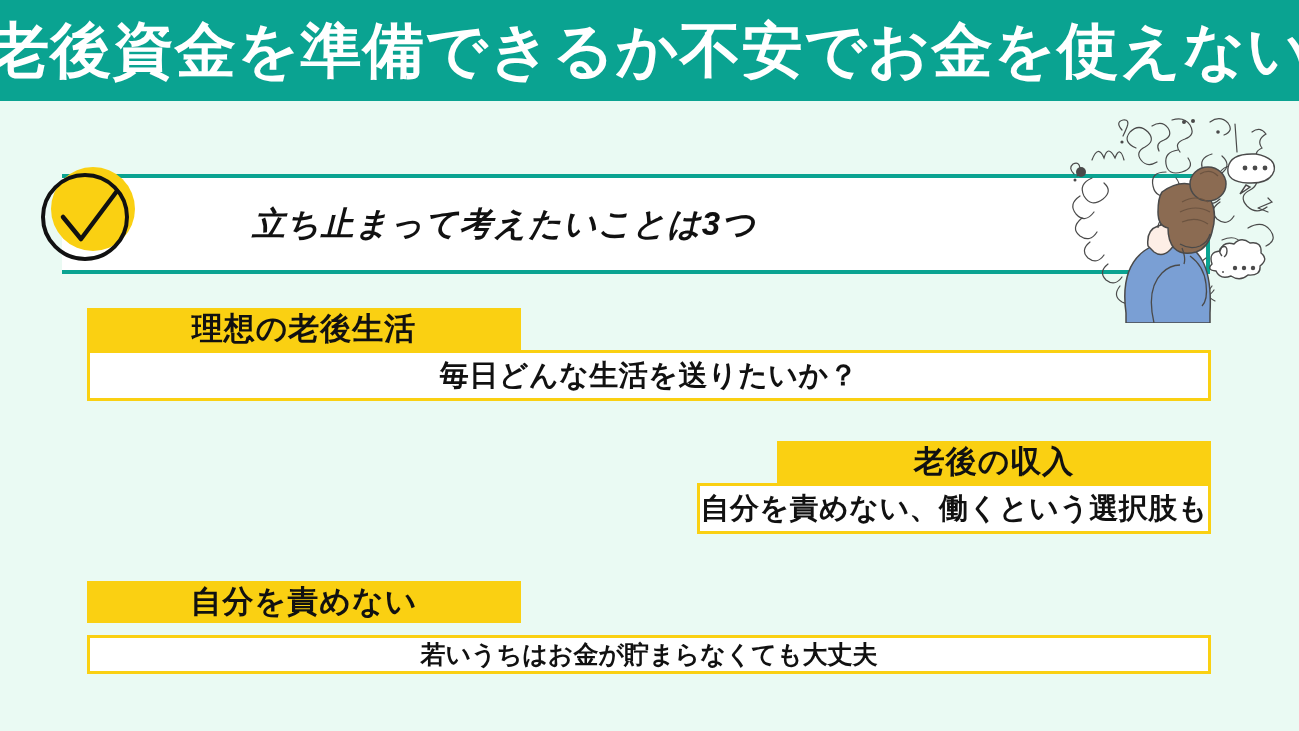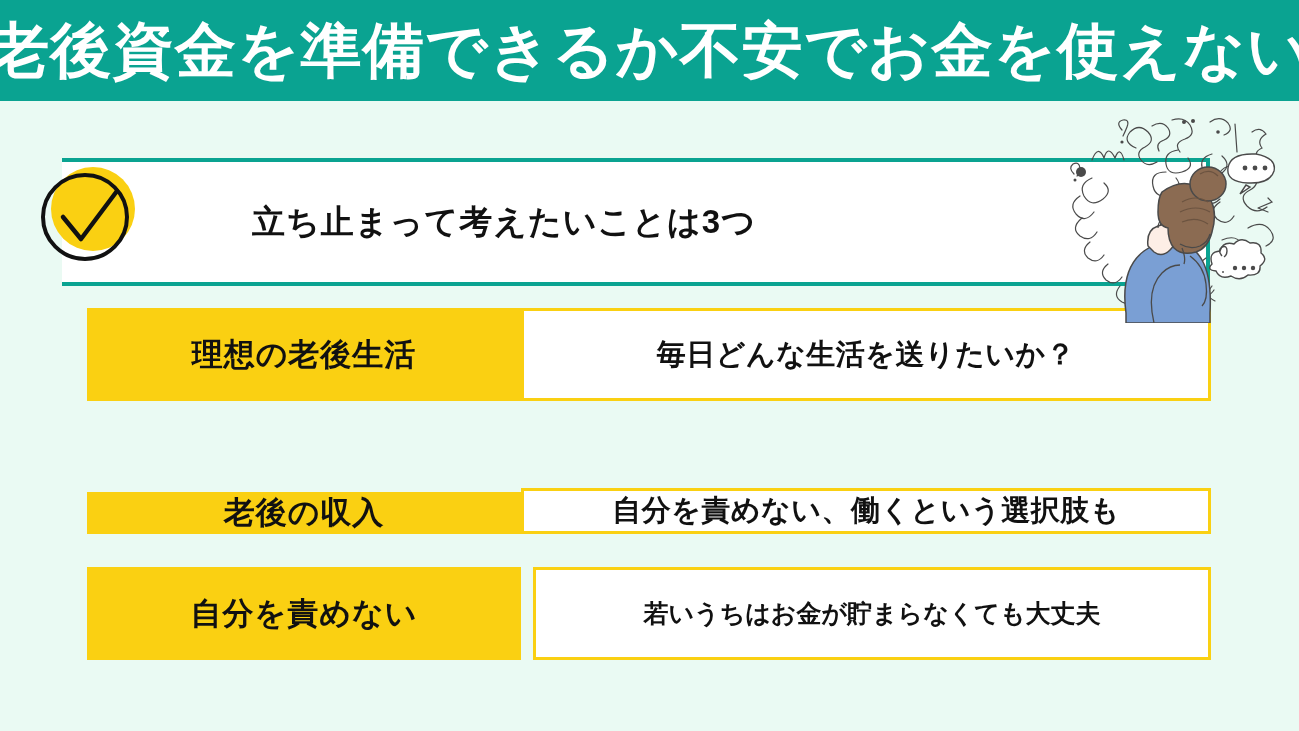--- a/index.html
+++ b/index.html
@@ -35,33 +35,34 @@
     letter-spacing: 1px;
     line-height: 1;
     white-space: nowrap;
     transform: scaleX(1.02);
   }
 
   
   .subtitle-box {
     position: absolute;
     left: 62px;
-    top: 158px;
+    top: 174px;
     width: 1148px;
-    height: 128px;
+    height: 100px;
     background: #ffffff;
     border-top: 4px solid #0aa391;
     border-bottom: 4px solid #0aa391;
     border-right: 4px solid #0aa391;
     border-left: none;
     box-sizing: border-box;
     display: flex;
     align-items: center;
     justify-content: center;
     z-index: 2;
+    font-style: italic;
   }
   .subtitle-text {
     font-size: 33px;
     font-weight: 700;
     color: #111111;
     letter-spacing: 1px;
     white-space: nowrap;
     padding-right: 260px;
   }
 
@@ -96,24 +97,25 @@
     width: 1299px;
     height: 731px;
   }
   .row {
     position: absolute;
     left: 87px;
     width: 1124px;
     height: 93px;
     display: flex;
     align-items: stretch;
+    flex-direction: column;
   }
   .row-1 { top: 308px; }
   .row-2 { top: 441px; align-items: flex-end; }
-  .row-3 { top: 567px; gap: 12px; }
+  .row-3 { top: 581px; gap: 12px; }
 
   .row-label {
     width: 434px;
     background: #fad012;
     display: flex;
     align-items: center;
     justify-content: center;
     box-sizing: border-box;
     flex: 0 0 auto;
   }

